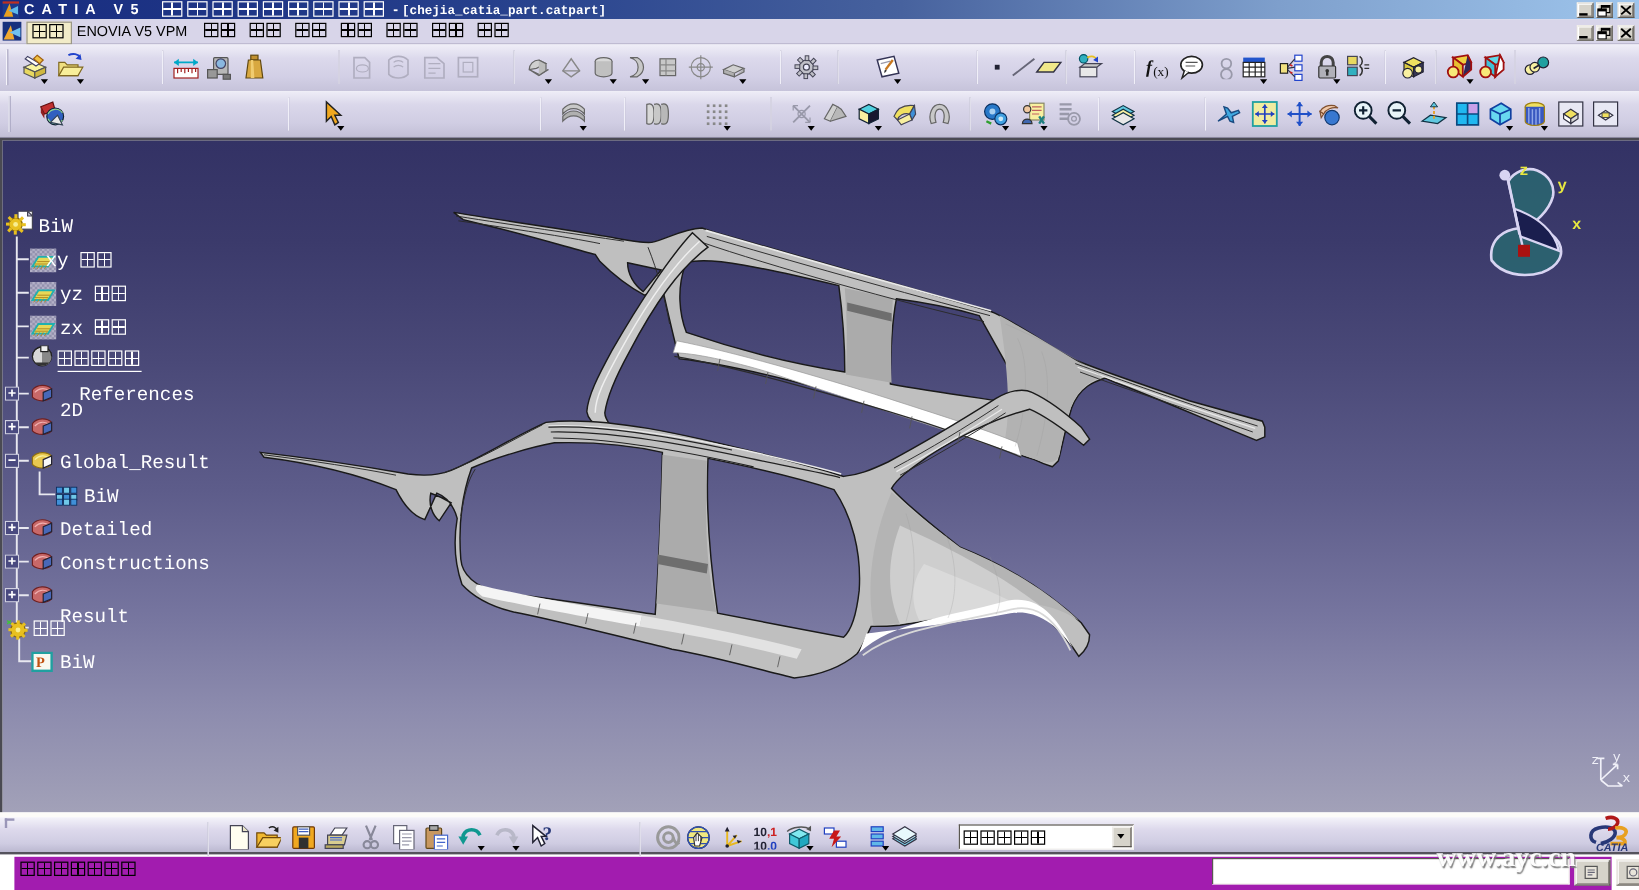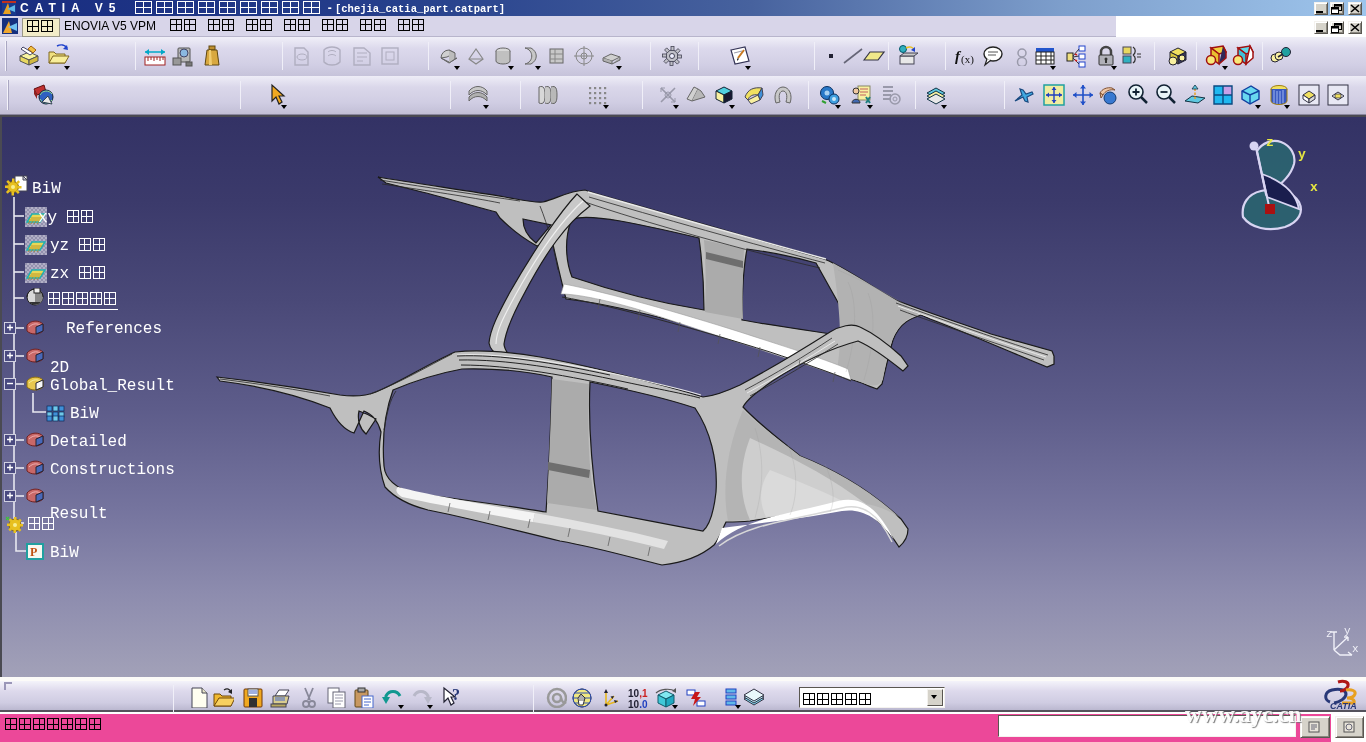--- a/index.html
+++ b/index.html
@@ -1,29 +1,29 @@
 <!DOCTYPE html>
 <html><head><meta charset="utf-8">
 <style>
 html,body{margin:0;padding:0;width:1366px;height:742px;overflow:hidden;font-family:"Liberation Sans",sans-serif;}
 *{box-sizing:border-box;}
 .abs{position:absolute;}
 #titlebar{position:absolute;left:0;top:0;width:1366px;height:16px;background:linear-gradient(90deg,#182c80 0%,#26408c 30%,#47629e 55%,#7e9fcc 78%,#9ec5ec 100%);}
 #titletxt{position:absolute;left:20px;top:1px;color:#fff;font-weight:bold;font-size:12px;letter-spacing:0px;font-family:"Liberation Sans",sans-serif;}
-#menubar{position:absolute;left:0;top:16px;width:1116px;height:21px;background:#d8d5e9;border-bottom:1px solid #b8b5cc;}
+#menubar{position:absolute;left:0;top:16px;width:1366px;height:21px;background:#d8d5e9;border-bottom:1px solid #b8b5cc;}
 .menuitem{position:absolute;top:3px;font-size:12px;color:#000;}
 .winbtn{position:absolute;width:14px;height:13px;background:#d6d3ca;border:1px solid;border-color:#f4f2ee #5a5751 #5a5751 #f4f2ee;box-shadow:inset 1px 1px 0 #fff, inset -1px -1px 0 #8a877f;font-size:9px;text-align:center;line-height:11px;font-weight:bold;color:#000;}
 #tb1{position:absolute;left:0;top:37px;width:1366px;height:39px;background:linear-gradient(180deg,#f0eff8 0%,#dcd9ec 30%,#d2cfe5 70%,#c6c3da 100%);}
 #tb2{position:absolute;left:0;top:76px;width:1366px;height:39px;background:linear-gradient(180deg,#eeedf7 0%,#dad7ea 30%,#d0cde3 70%,#c2bfd6 100%);border-bottom:1px solid #8a879f;}
 .vsep{position:absolute;top:5px;width:1px;height:28px;background:#908da8;border-right:1px solid #f0eff8;}
 .grip{position:absolute;top:4px;width:2px;height:30px;background:#aaa7c2;border-left:1px solid #f4f3fa;}
 #viewport{position:absolute;left:0;top:115px;width:1366px;height:562px;background:linear-gradient(180deg,#333265 0%,#3b3a6b 15%,#4a4978 33%,#5d5c8a 52%,#75749e 70%,#8d8cae 85%,#a2a1b8 100%);border-top:2px solid #4a4a52;border-left:2px solid #4a4a52;}
 #sepwhite{position:absolute;left:0;top:677px;width:1366px;height:4px;background:#fcfbf8;}
 #btb{position:absolute;left:0;top:681px;width:1366px;height:31px;background:linear-gradient(180deg,#f4f3fa 0%,#ddd9ec 35%,#cfcce2 75%,#bbb8d0 100%);border-bottom:2px solid #54525c;}
-#statusbar{position:absolute;left:0;top:714px;width:1331px;height:28px;background:#ec4899;}
+#statusbar{position:absolute;left:12px;top:714px;width:1331px;height:28px;background:#a21caf;}
 #stattxt{position:absolute;left:5px;top:4px;font-size:12px;color:#000;}
 .darr{position:absolute;width:0;height:0;border-left:3px solid transparent;border-right:3px solid transparent;border-top:4px solid #000;}
 #treelabels div{position:absolute;color:#fff;font-family:"Liberation Mono",monospace;font-size:16px;white-space:pre;}
 .cjk{display:inline-block;width:17px;height:13px;border:1px solid #fff;margin:0 4px 0 0;vertical-align:-2px;background:linear-gradient(0deg,transparent 45%,#fff 45%,#fff 55%,transparent 55%),linear-gradient(90deg,transparent 45%,#fff 45%,#fff 55%,transparent 55%);}
 .cjkb{display:inline-block;width:12px;height:12px;border:1px solid #000;margin:0 2px 0 0;vertical-align:-1px;background:linear-gradient(0deg,transparent 45%,#000 45%,#000 55%,transparent 55%),linear-gradient(90deg,transparent 45%,#000 45%,#000 55%,transparent 55%);}
 .cjkw{display:inline-block;width:12px;height:13px;border:1px solid #fff;margin:0 2px 0 0;vertical-align:-1px;background:linear-gradient(0deg,transparent 45%,#fff 45%,#fff 55%,transparent 55%),linear-gradient(90deg,transparent 45%,#fff 45%,#fff 55%,transparent 55%);}
 </style></head>
 <body>
 <div id="titlebar">
  <svg class="abs" style="left:2px;top:1px" width="14" height="14">
@@ -842,21 +842,21 @@
       <svg class="abs" style="left:24px;top:426px" width="20" height="18">
         <rect x="1" y="1" width="16" height="15" fill="#f8f8f0" stroke="#20a0a0" stroke-width="2"></rect>
         <text x="4" y="13" font-family="Liberation Serif" font-weight="bold" font-size="12" fill="#c05010">P</text>
       </svg>
       <div style="left:30px;top:63px">BiW</div>
       <div style="left:36px;top:92px">xy <span class="cjkw"></span><span class="cjkw"></span></div>
       <div style="left:48px;top:120px">yz <span class="cjkw"></span><span class="cjkw"></span></div>
       <div style="left:48px;top:148px">zx <span class="cjkw"></span><span class="cjkw"></span></div>
       <div style="left:46px;top:174px;border-bottom:1.5px solid #fff;padding-bottom:0px"><span class="cjkw"></span><span class="cjkw"></span><span class="cjkw"></span><span class="cjkw"></span><span class="cjkw"></span></div>
       <div style="left:64px;top:203px">References</div>
-      <div style="left:48px;top:242px">2D</div>
+      <div style="left:48px;top:217px">2D</div>
       <div style="left:48px;top:260px">Global_Result</div>
       <div style="left:68px;top:288px">BiW</div>
       <div style="left:48px;top:316px">Detailed</div>
       <div style="left:48px;top:344px">Constructions</div>
       <div style="left:48px;top:388px">Result</div>
       <div style="left:26px;top:399px"><span class="cjkw"></span><span class="cjkw"></span></div>
       <div style="left:48px;top:427px">BiW</div>
     </div>
 </div>
 <div id="sepwhite"></div>

